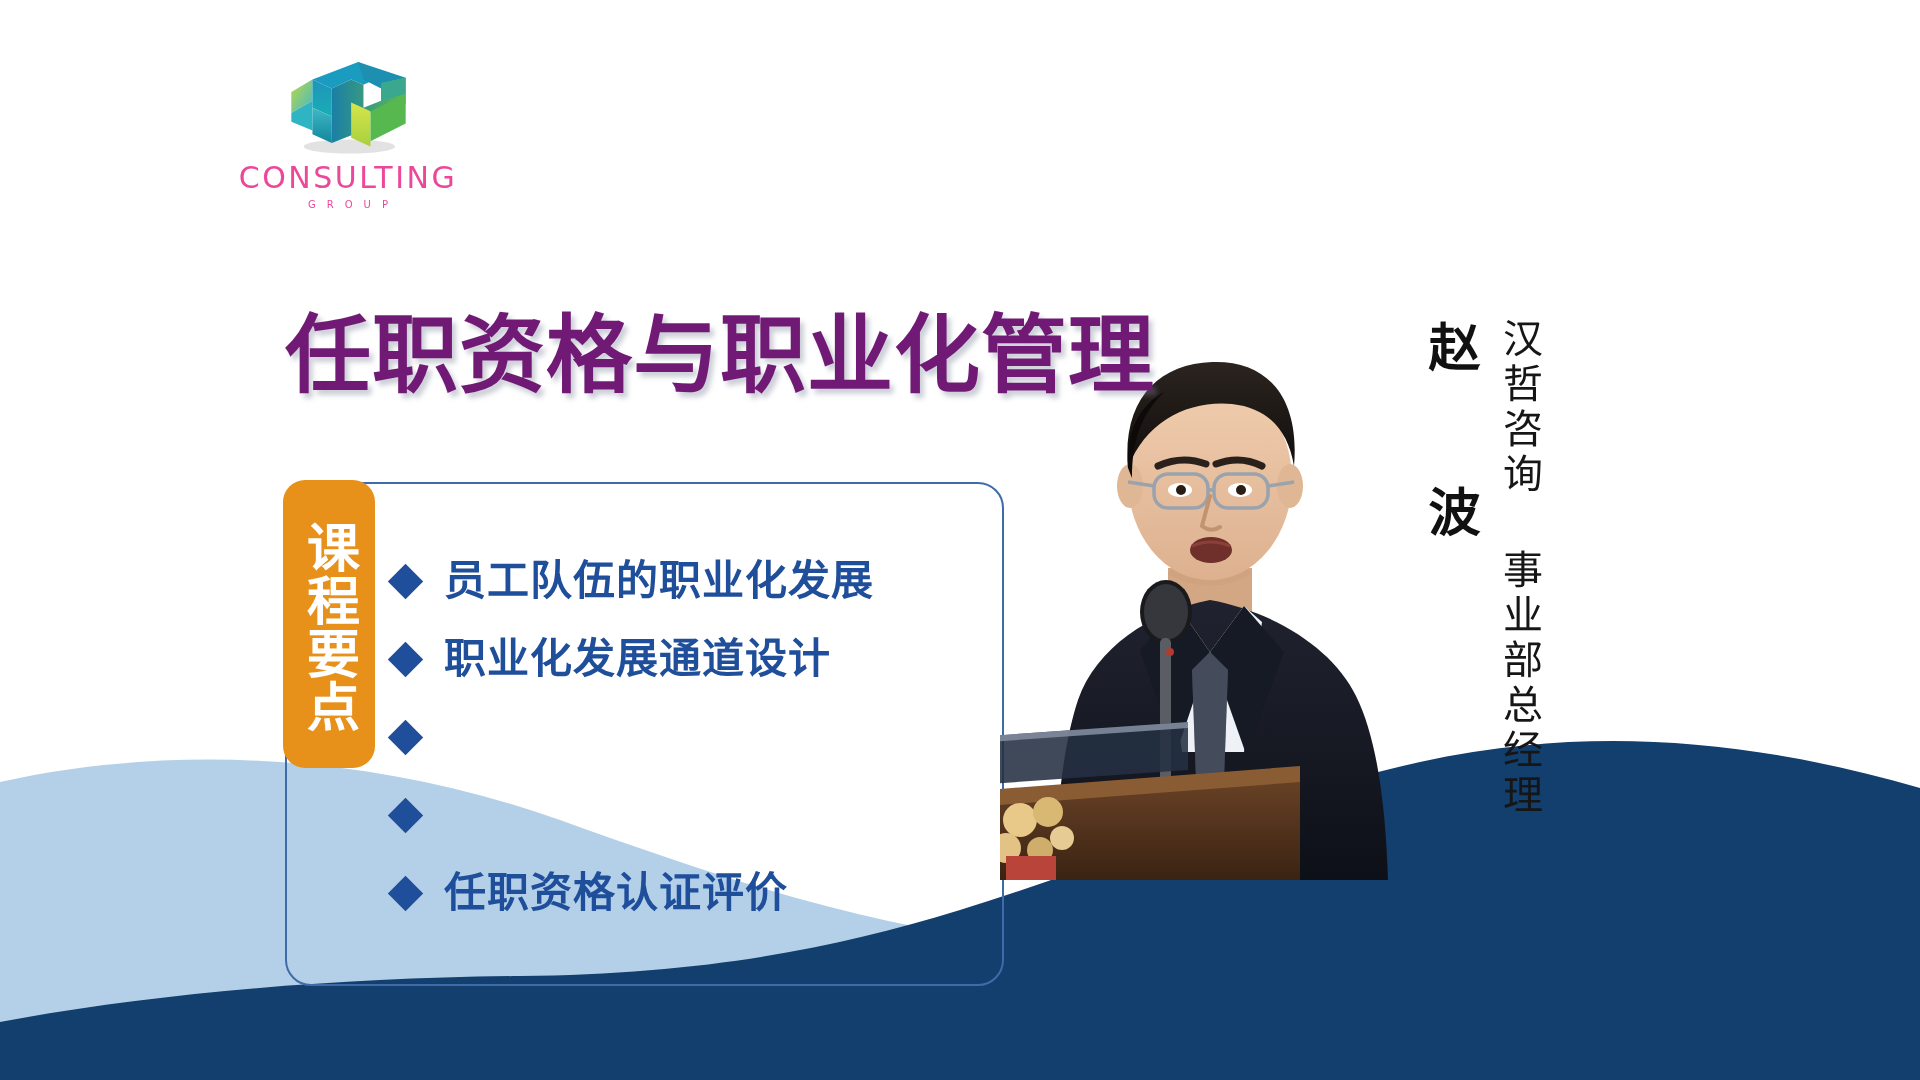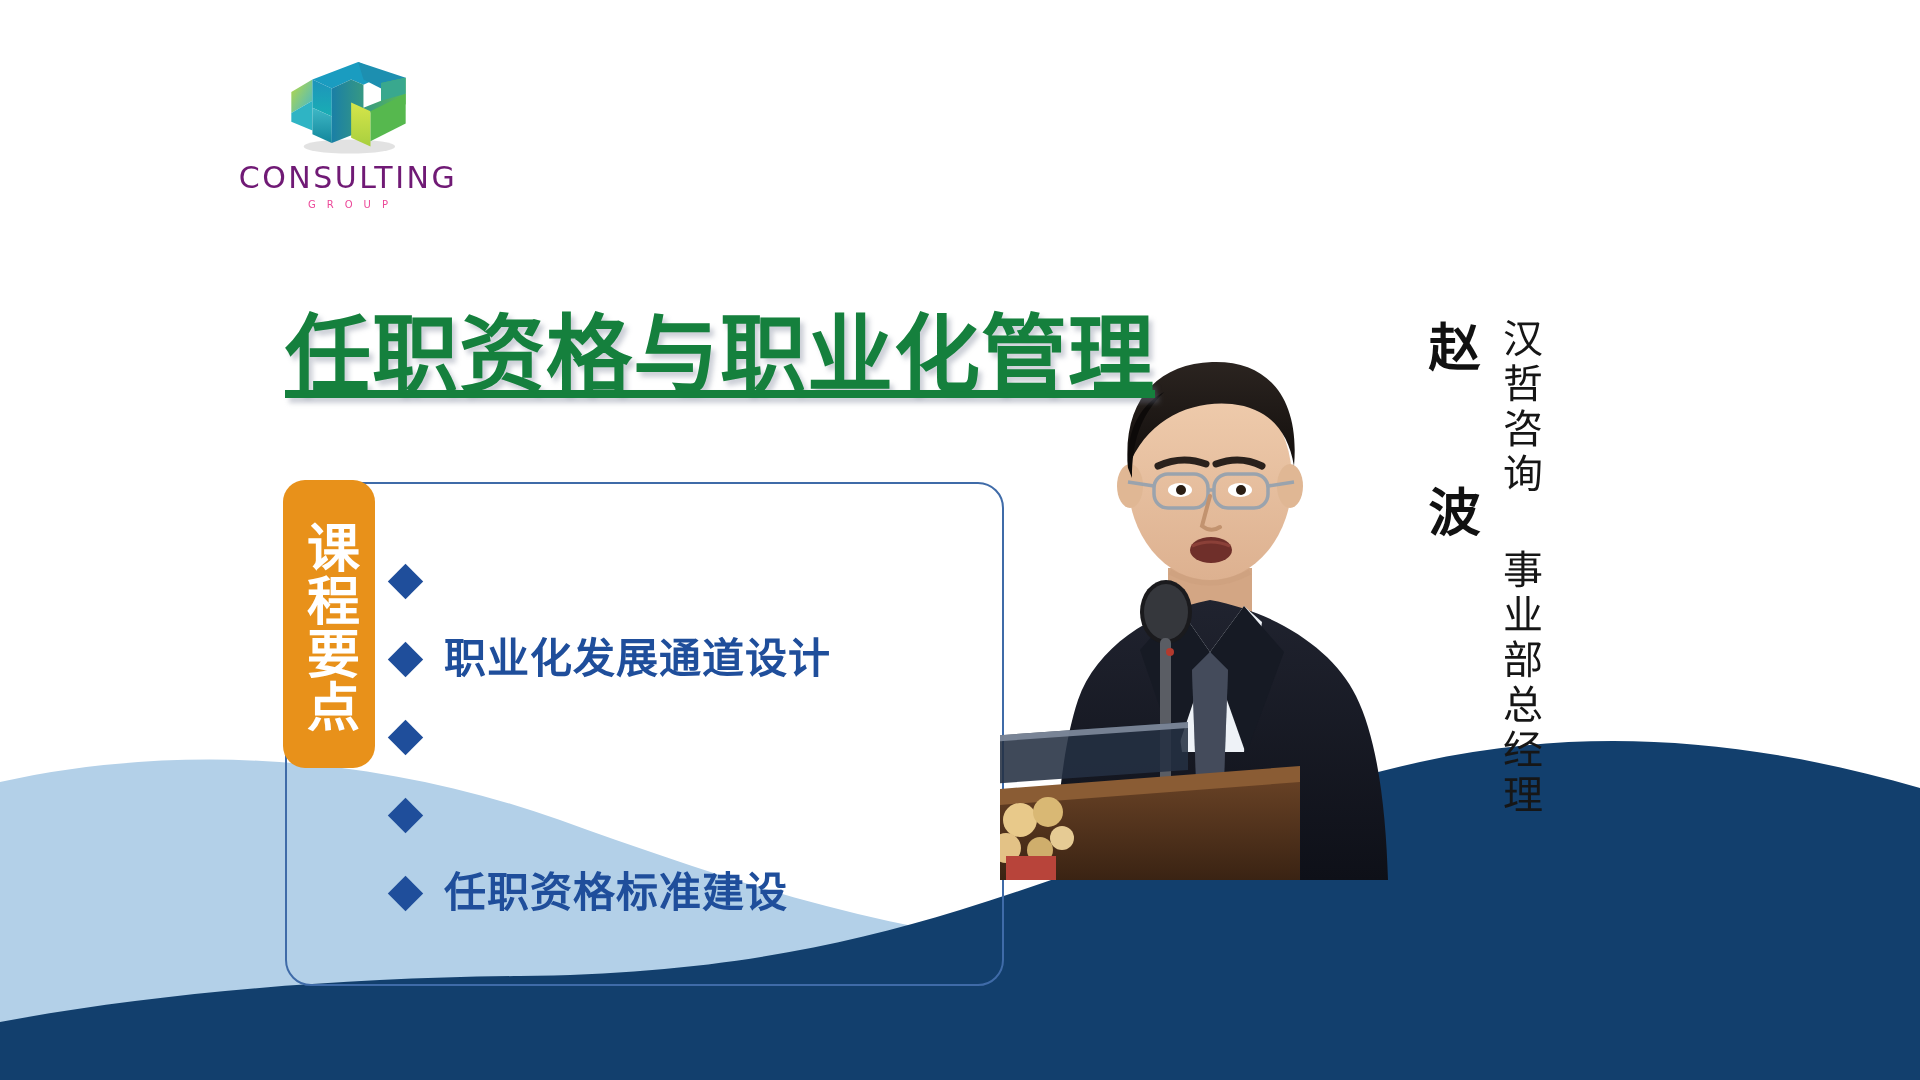--- a/index.html
+++ b/index.html
@@ -45,21 +45,21 @@
     margin: 0 auto;
     display: block;
   }
   .logo-word {
     margin-top: 6px;
     text-align: center;
     font-family: "DejaVu Sans", sans-serif;
     font-size: 30px;
     font-weight: 400;
     letter-spacing: 2.5px;
-    color: #701a75;
+    color: #ec4899;
     line-height: 1;
   }
   .logo-sub {
     margin-top: 7px;
     text-align: center;
     font-family: "DejaVu Sans", sans-serif;
     font-size: 10px;
     font-weight: 400;
     letter-spacing: 11px;
     color: #ec4899;
@@ -70,24 +70,23 @@
   
   .main-title {
     position: absolute;
     left: 285px;
     top: 285px;
     z-index: 6;
     font-family: "Liberation Sans", "DejaVu Sans", sans-serif;
     font-size: 86px;
     font-weight: 700;
     letter-spacing: 1px;
-    color: #15803d;
+    color: #701a75;
     white-space: nowrap;
     text-shadow: 4px 5px 5px rgba(120,130,150,0.38);
-    text-decoration: underline;
   }
 
   
   .content-card {
     position: absolute;
     left: 285px;
     top: 482px;
     width: 715px;
     height: 500px;
     border: 2px solid #3f6ba8;
@@ -261,34 +260,35 @@
 
   <div class="content-card"></div>
 
   <div class="side-tab">
     <span class="side-tab-text">课程要点</span>
   </div>
 
   <div class="bullet-list">
     <div class="bullet-row">
       <span class="bullet-diamond"></span>
+      <span class="bullet-text">员工队伍的职业化发展</span>
     </div>
     <div class="bullet-row">
       <span class="bullet-diamond"></span>
       <span class="bullet-text">职业化发展通道设计</span>
     </div>
     <div class="bullet-row">
       <span class="bullet-diamond"></span>
     </div>
     <div class="bullet-row">
       <span class="bullet-diamond"></span>
     </div>
     <div class="bullet-row">
       <span class="bullet-diamond"></span>
-      <span class="bullet-text">任职资格标准建设</span>
+      <span class="bullet-text">任职资格认证评价</span>
     </div>
   </div>
 
   <div class="speaker-photo">
     <svg viewBox="0 0 440 580" width="440" height="580" xmlns="http://www.w3.org/2000/svg">
       <defs>
         <linearGradient id="suitG" x1="0" y1="0" x2="0" y2="1">
           <stop offset="0" stop-color="#20232f"></stop>
             <stop offset="1" stop-color="#0e1018"></stop>
         </linearGradient>

